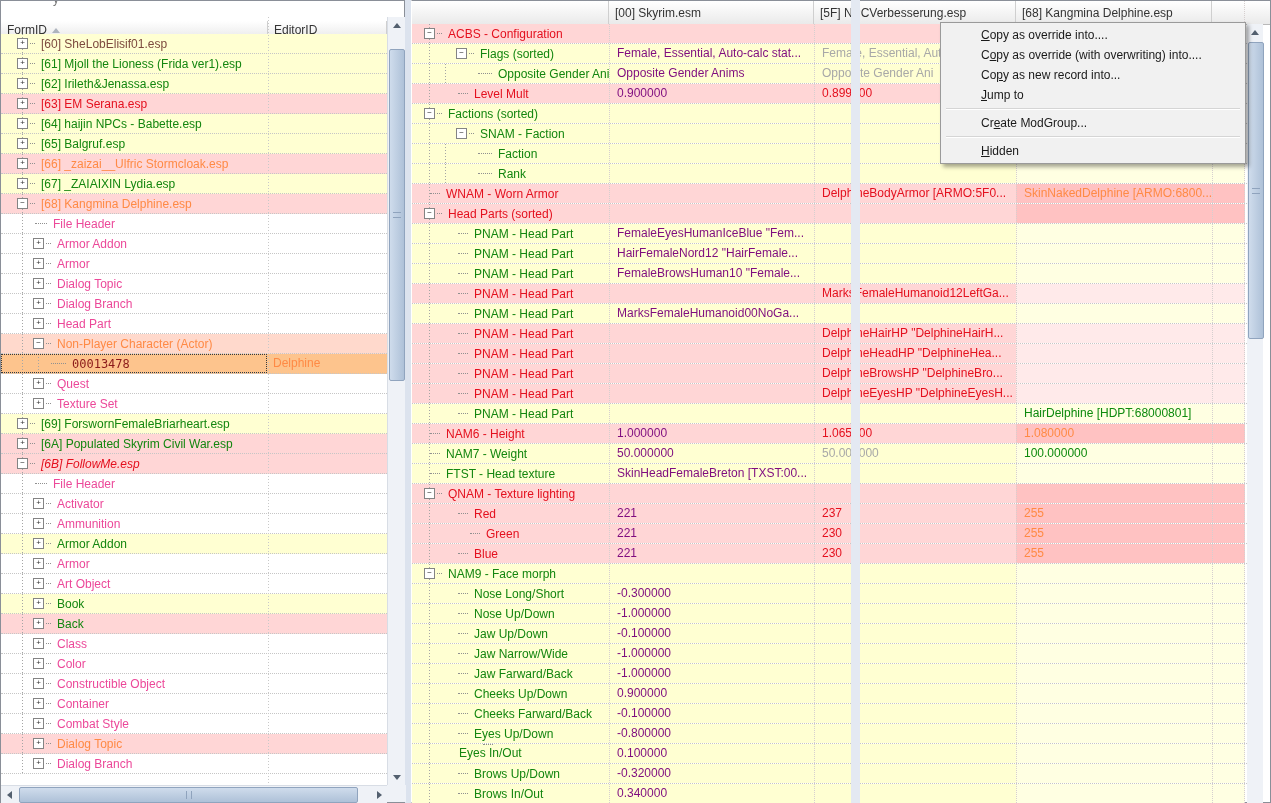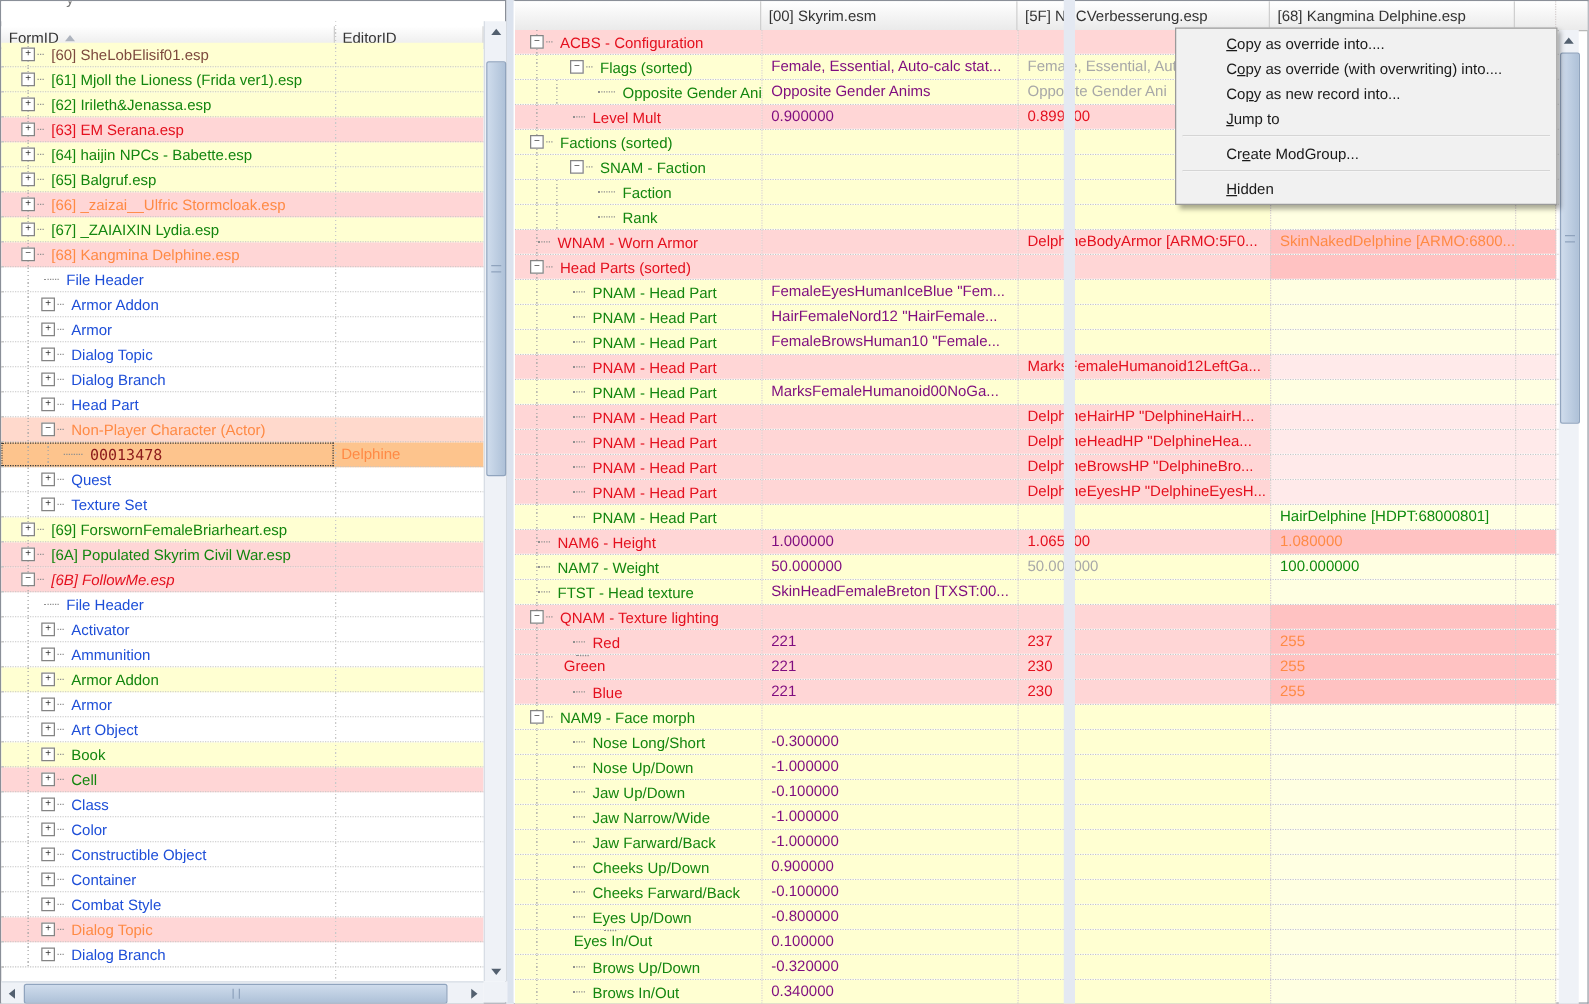--- a/index.html
+++ b/index.html
@@ -40,21 +40,21 @@
   .bg-y{background:#ffffd2;}
   .bg-p{background:#ffd6d6;}
   .bg-ps{background:#ffd9cc;}
   .bg-sel{background:#fdc48d;}
   .bg-deep{background:#ffc2c2;}
   .bg-pale{background:#ffeaea;}
   .bg-y2{background:#ffffe2;}
 
   
   .t-red{color:#e4101e;}.t-green{color:#13860f;}.t-orange{color:#ff8a45;}
-  .t-maroon{color:#7d4a3e;}.t-black{color:#1d4ed8;}.t-darkred{color:#8b1a1a;font-family:"DejaVu Sans Mono",monospace;}
+  .t-maroon{color:#7d4a3e;}.t-black{color:#ec4899;}.t-darkred{color:#8b1a1a;font-family:"DejaVu Sans Mono",monospace;}
   .t-purple{color:#7f0c7f;}.t-gray{color:#a8a8a8;}.t-vgreen{color:#0d8a0d;}
   .t-italic{font-style:italic;}
 
   
   .node{position:absolute;top:0;height:19px;display:flex;align-items:center;}
   .tg{display:inline-block;width:9px;height:9px;border:1px solid #848484;background:#fff;
       font:8px/8px "Liberation Sans",sans-serif;text-align:center;color:#333;flex:none;}
   .leader{display:inline-block;height:1px;border-top:1px dotted #909090;flex:none;margin:0 3px 0 2px;}
   .vg{position:absolute;top:0;bottom:-1px;width:1px;
       background-image:repeating-linear-gradient(to bottom,#a5a5a5 0 1px,transparent 1px 3px);}
@@ -343,21 +343,21 @@
             <span class="tg">+</span>
             <span class="leader" style="width: 5px;"></span>
             <span class="lbl t-green">Book</span>
           </span>
         </div>
         <div class="lrow bg-p">
           <span class="vg" style="left: 21px;"></span>
           <span class="node" style="left: 32px;">
             <span class="tg">+</span>
             <span class="leader" style="width: 5px;"></span>
-            <span class="lbl t-green">Cell</span>
+            <span class="lbl t-green">Back</span>
           </span>
         </div>
         <div class="lrow bg-w">
           <span class="vg" style="left: 21px;"></span>
           <span class="node" style="left: 32px;">
             <span class="tg">+</span>
             <span class="leader" style="width: 5px;"></span>
             <span class="lbl t-black">Class</span>
           </span>
         </div>
@@ -786,21 +786,21 @@
             </span>
           </div>
           <div class="cell c0 bg-p"><span class="t-purple">221</span></div>
           <div class="cell c5 bg-p"><span class="t-red">237</span></div>
           <div class="cell c8 bg-deep"><span class="t-orange">255</span></div>
           <div class="cell csl bg-deep"></div>
         </div>
         <div class="rrow">
           <div class="cell c-tree bg-p">
             <span class="vg" style="left: 17px;"></span>
-            <span class="node" style="left: 36px; flex-direction: column;">
+            <span class="node" style="left: 56px;">
               <span class="leader" style="width: 10px;"></span>
               <span class="lbl t-red">Green</span>
             </span>
           </div>
           <div class="cell c0 bg-p"><span class="t-purple">221</span></div>
           <div class="cell c5 bg-p"><span class="t-red">230</span></div>
           <div class="cell c8 bg-deep"><span class="t-orange">255</span></div>
           <div class="cell csl bg-deep"></div>
         </div>
         <div class="rrow">

